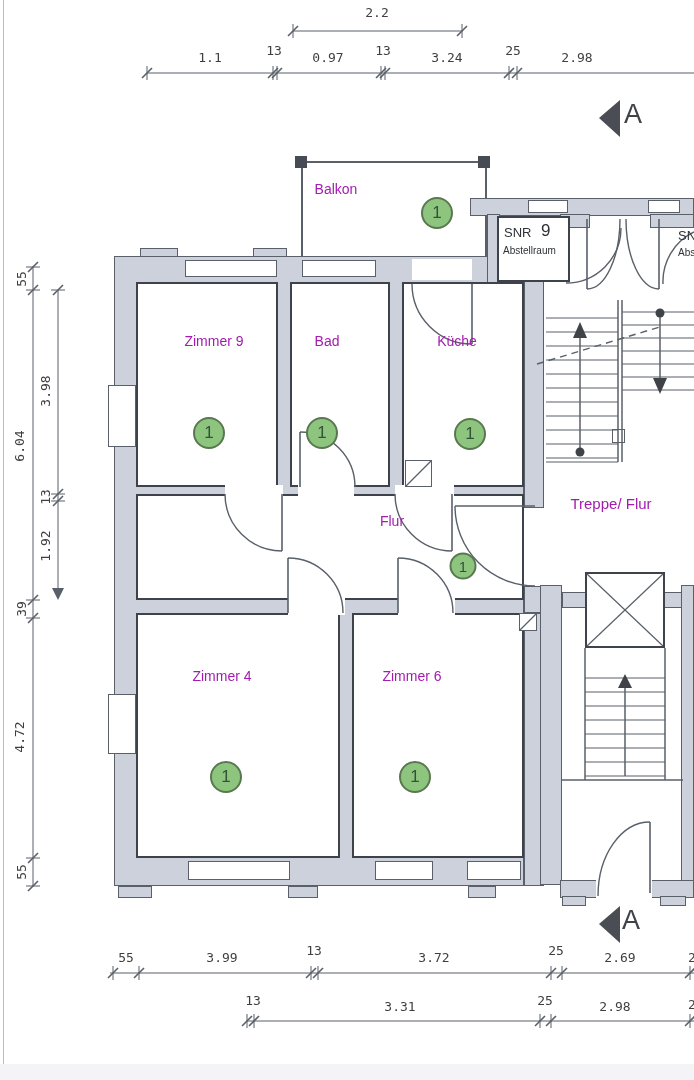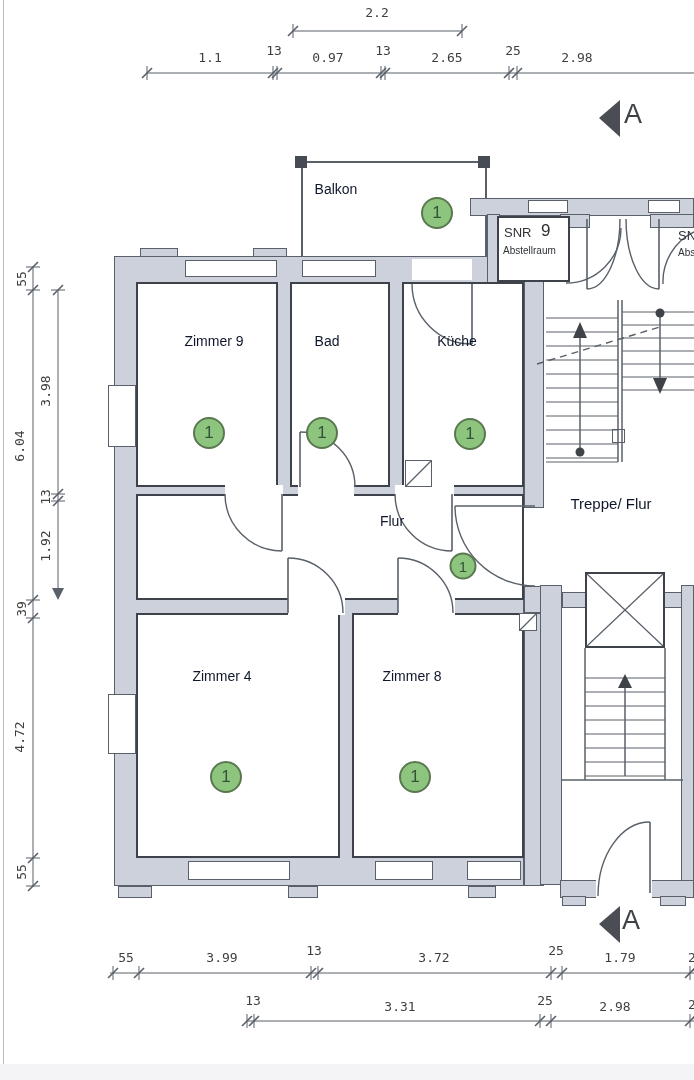--- a/index.html
+++ b/index.html
@@ -8,21 +8,21 @@
   .scanline{position:absolute;left:3px;top:0;width:1px;height:1080px;background:#b9bcc2;}
   .footband{position:absolute;left:0;top:1064px;width:694px;height:16px;background:#f4f4f6;}
   .wall{position:absolute;background:#cdd1db;border:1px solid #596069;box-sizing:border-box;z-index:1;}
   .room{position:absolute;background:#ffffff;border:2px solid #3e434b;box-sizing:border-box;z-index:2;}
   .open{position:absolute;background:#ffffff;z-index:3;}
   .win{position:absolute;background:#ffffff;border:1px solid #596069;box-sizing:border-box;z-index:3;}
   .balcony{position:absolute;left:301px;top:161px;width:186px;height:101px;background:#fff;
            border:2px solid #596069;border-bottom:none;box-sizing:border-box;z-index:0;}
   .post{position:absolute;background:#474c54;z-index:2;}
   svg.overlay{position:absolute;left:0;top:0;z-index:5;pointer-events:none;}
-  .rlabel{position:absolute;transform:translate(-50%,-50%);font-size:14px;color:#0f172a;
+  .rlabel{position:absolute;transform:translate(-50%,-50%);font-size:14px;color:#a21caf;
           white-space:nowrap;z-index:6;}
   .snrbox-label{position:absolute;color:#2e3237;z-index:6;white-space:nowrap;}
   .dim{position:absolute;transform:translate(-50%,-50%);font-family:"DejaVu Sans Mono",monospace;
        font-size:13px;color:#3f3f3f;white-space:nowrap;z-index:6;}
   .dimv{transform:translate(-50%,-50%) rotate(-90deg);}
   .unit{position:absolute;width:32px;height:32px;border-radius:50%;background:#8dc57e;
         border:2px solid #59784f;color:#33523a;display:flex;align-items:center;justify-content:center;
         font-size:17px;transform:translate(-50%,-50%);box-sizing:border-box;z-index:6;}
   .unit.small{width:27px;height:27px;font-size:15px;}
   .marker-a{position:absolute;font-size:27px;color:#3f4347;z-index:6;}
@@ -238,21 +238,21 @@
       </g>
     </svg>
 
   <div class="rlabel" style="left:336px;top:189px">Balkon</div>
   <div class="rlabel" style="left:214px;top:341px">Zimmer 9</div>
   <div class="rlabel" style="left:327px;top:341px">Bad</div>
   <div class="rlabel" style="left:457px;top:341px">Küche</div>
   <div class="rlabel" style="left:392px;top:521px">Flur</div>
   <div class="rlabel" style="left:611px;top:503px;font-size:15px">Treppe/ Flur</div>
   <div class="rlabel" style="left:222px;top:676px">Zimmer 4</div>
-  <div class="rlabel" style="left:412px;top:676px">Zimmer 8</div>
+  <div class="rlabel" style="left:412px;top:676px">Zimmer 6</div>
 
   <div class="snrbox-label" style="left:504px;top:225px;font-size:13px">SNR</div>
   <div class="snrbox-label" style="left:541px;top:221px;font-size:17px">9</div>
   <div class="snrbox-label" style="left:503px;top:245px;font-size:10px">Abstellraum</div>
   <div class="cliptext" style="left:678px;top:228px;width:16px;height:18px;font-size:13px">SNR</div>
   <div class="cliptext" style="left:678px;top:247px;width:16px;height:14px;font-size:10px">Abstellraum</div>
 
   <div class="unit" style="left:437px;top:213px">1</div>
   <div class="unit" style="left:209px;top:433px">1</div>
   <div class="unit" style="left:322px;top:433px">1</div>
@@ -262,38 +262,38 @@
   <div class="unit" style="left:415px;top:777px">1</div>
 
   <div class="marker-a" style="left:624px;top:99px">A</div>
   <div class="marker-a" style="left:622px;top:905px">A</div>
 
   <div class="dim" style="left:377px;top:12px">2.2</div>
   <div class="dim" style="left:210px;top:57px">1.1</div>
   <div class="dim" style="left:274px;top:50px">13</div>
   <div class="dim" style="left:328px;top:57px">0.97</div>
   <div class="dim" style="left:383px;top:50px">13</div>
-  <div class="dim" style="left:447px;top:57px">2.65</div>
+  <div class="dim" style="left:447px;top:57px">3.24</div>
   <div class="dim" style="left:513px;top:50px">25</div>
   <div class="dim" style="left:577px;top:57px">2.98</div>
 
   <div class="dim dimv" style="left:21px;top:279px">55</div>
   <div class="dim dimv" style="left:19px;top:446px">6.04</div>
   <div class="dim dimv" style="left:21px;top:609px">39</div>
   <div class="dim dimv" style="left:19px;top:737px">4.72</div>
   <div class="dim dimv" style="left:21px;top:872px">55</div>
   <div class="dim dimv" style="left:45px;top:391px">3.98</div>
   <div class="dim dimv" style="left:45px;top:497px">13</div>
   <div class="dim dimv" style="left:45px;top:546px">1.92</div>
 
   <div class="dim" style="left:126px;top:957px">55</div>
   <div class="dim" style="left:222px;top:957px">3.99</div>
   <div class="dim" style="left:314px;top:950px">13</div>
   <div class="dim" style="left:434px;top:957px">3.72</div>
   <div class="dim" style="left:556px;top:950px">25</div>
-  <div class="dim" style="left:620px;top:957px">1.79</div>
+  <div class="dim" style="left:620px;top:957px">2.69</div>
   <div class="dim" style="left:692px;top:957px">2</div>
   <div class="dim" style="left:253px;top:1000px">13</div>
   <div class="dim" style="left:400px;top:1006px">3.31</div>
   <div class="dim" style="left:545px;top:1000px">25</div>
   <div class="dim" style="left:615px;top:1006px">2.98</div>
   <div class="dim" style="left:692px;top:1004px">2</div>
 </div>
 
 </body></html>

